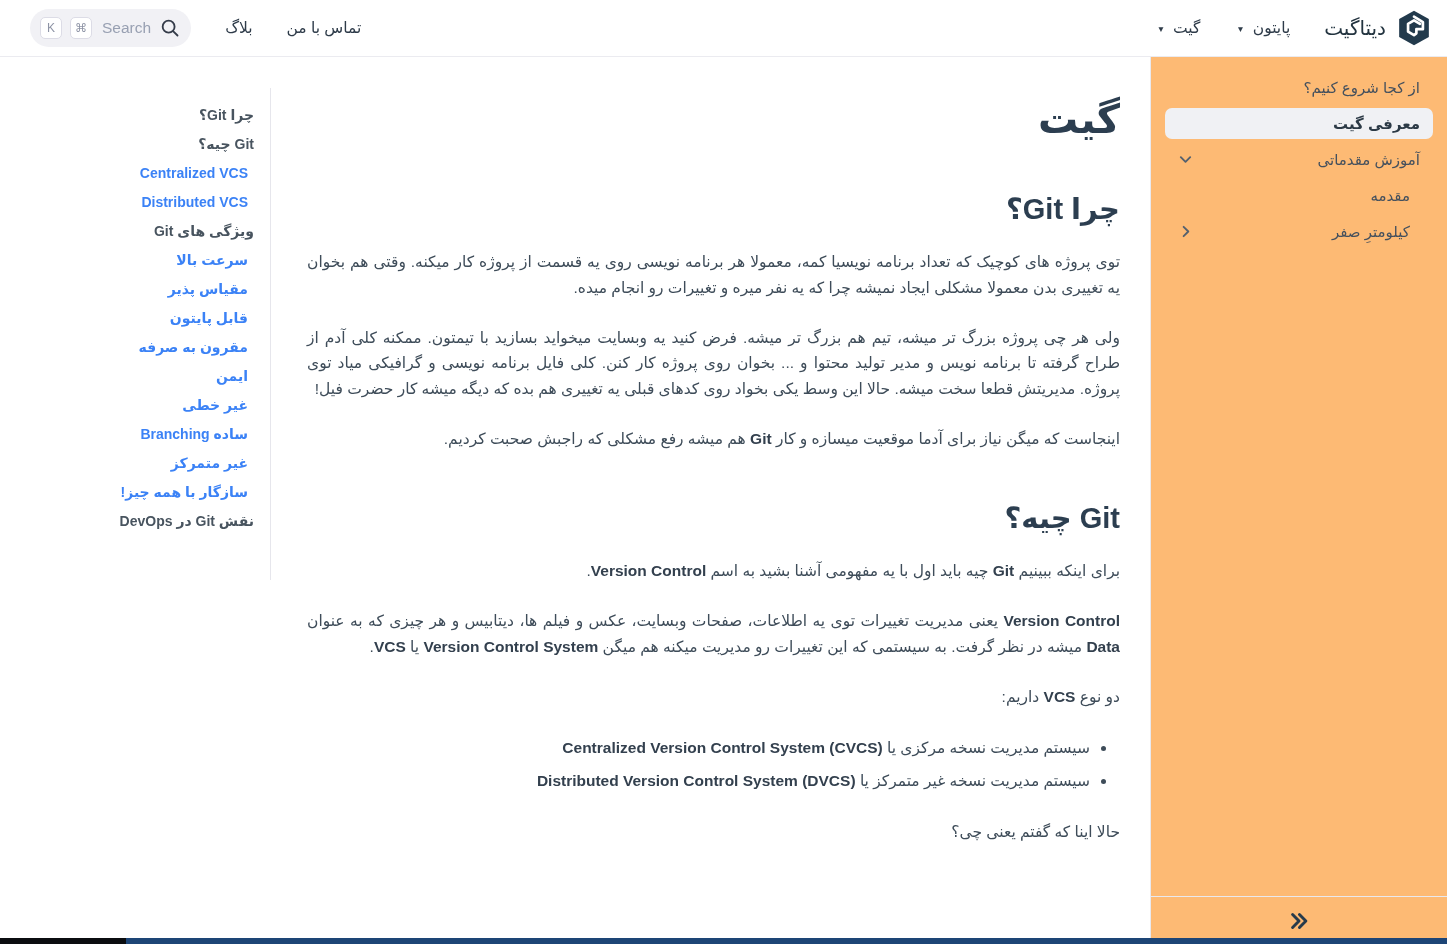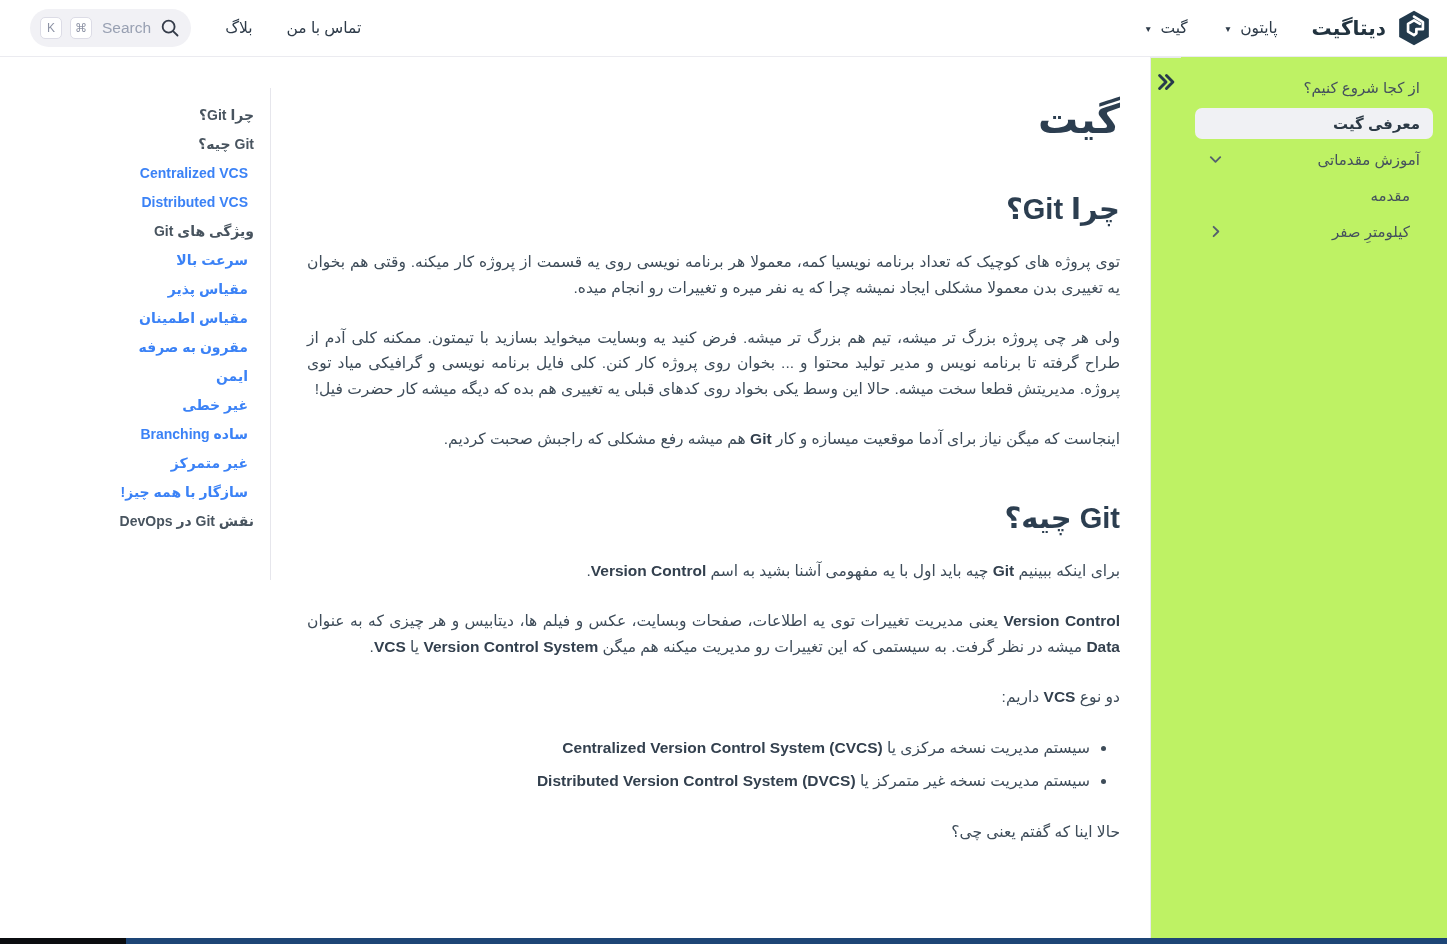--- a/index.html
+++ b/index.html
@@ -4,35 +4,35 @@
 <style>
   *{box-sizing:border-box;margin:0;padding:0}
   html,body{width:1447px;height:944px;overflow:hidden;background:#fff;
     font-family:"Liberation Sans","DejaVu Sans",sans-serif;}
   body{direction:rtl;color:#3e4c59;position:relative}
 
   
   .navbar{height:57px;display:flex;align-items:center;gap:34px;
     padding:0 14px 0 30px;border-bottom:1px solid #ebebf0;background:#fff}
   .brand{display:flex;align-items:center;gap:9px;cursor:pointer}
-  .brand-name{font-size:20px;font-weight:700;color:#22333f}
+  .brand-name{font-size:20px;font-weight:400;color:#22333f}
   .nav-menus{display:flex;align-items:center;gap:36px}
   .nav-item{display:flex;align-items:center;gap:8px;font-size:15.5px;color:#2e3b49;cursor:pointer}
   .tri{font-size:8.5px;color:#2e3b49;transform:translateY(1px)}
   .spacer{flex:1}
   .nav-links{display:flex;align-items:center;gap:34px}
   .search{display:flex;align-items:center;gap:8px;background:#f1f1f5;border-radius:20px;
     height:38px;padding:0 10px;min-width:156px;cursor:pointer}
   .search-ph{color:#98a0b2;font-size:15.5px;flex:1;direction:ltr;text-align:left;padding-left:2px}
   .kbd{background:#fff;border:1px solid #dcdce6;border-radius:5px;width:22px;height:22px;
     display:flex;align-items:center;justify-content:center;font-size:12px;color:#8d93a5}
 
   
   .layout{display:flex;height:887px}
-  .sidebar{width:297px;border-left:1px solid #e9e9ef;display:flex;flex-direction:row;background:#bef264}
+  .sidebar{width:297px;border-left:1px solid #e9e9ef;display:flex;flex-direction:column;background:#fdba74}
   .side-list{flex:1;padding:15px 14px;overflow:hidden}
   .side-item{display:flex;align-items:center;justify-content:space-between;gap:6px;
     padding:6px 13px;border-radius:7px;font-size:15px;color:#44505d;margin-bottom:5px;
     min-height:31px;cursor:pointer}
   .side-item.active{background:#f0f1f4;font-weight:700;color:#2c3a46}
   .side-item.child{padding-right:23px}
   .chev{width:15px;height:15px;flex:none}
   .side-footer{height:48px;border-top:1px solid #e9e9ef;display:flex;align-items:center;justify-content:center}
   .collapse-btn{background:none;border:none;cursor:pointer;display:flex;padding:4px}
 
@@ -143,21 +143,21 @@
 
   <main class="main">
     <nav class="toc">
         <a class="toc-item">چرا Git؟</a>
         <a class="toc-item">Git چیه؟</a>
         <a class="toc-item lvl2">Centralized VCS</a>
         <a class="toc-item lvl2">Distributed VCS</a>
         <a class="toc-item">ویژگی های Git</a>
         <a class="toc-item lvl2">سرعت بالا</a>
         <a class="toc-item lvl2">مقیاس پذیر</a>
-        <a class="toc-item lvl2">مقیاس اطمینان</a>
+        <a class="toc-item lvl2">قابل پایتون</a>
         <a class="toc-item lvl2">مقرون به صرفه</a>
         <a class="toc-item lvl2">ایمن</a>
         <a class="toc-item lvl2">غیر خطی</a>
         <a class="toc-item lvl2">ساده Branching</a>
         <a class="toc-item lvl2">غیر متمرکز</a>
         <a class="toc-item lvl2">سازگار با همه چیز!</a>
         <a class="toc-item">نقش Git در DevOps</a>
       </nav>
     <article class="article">
       <h1>گیت</h1>

